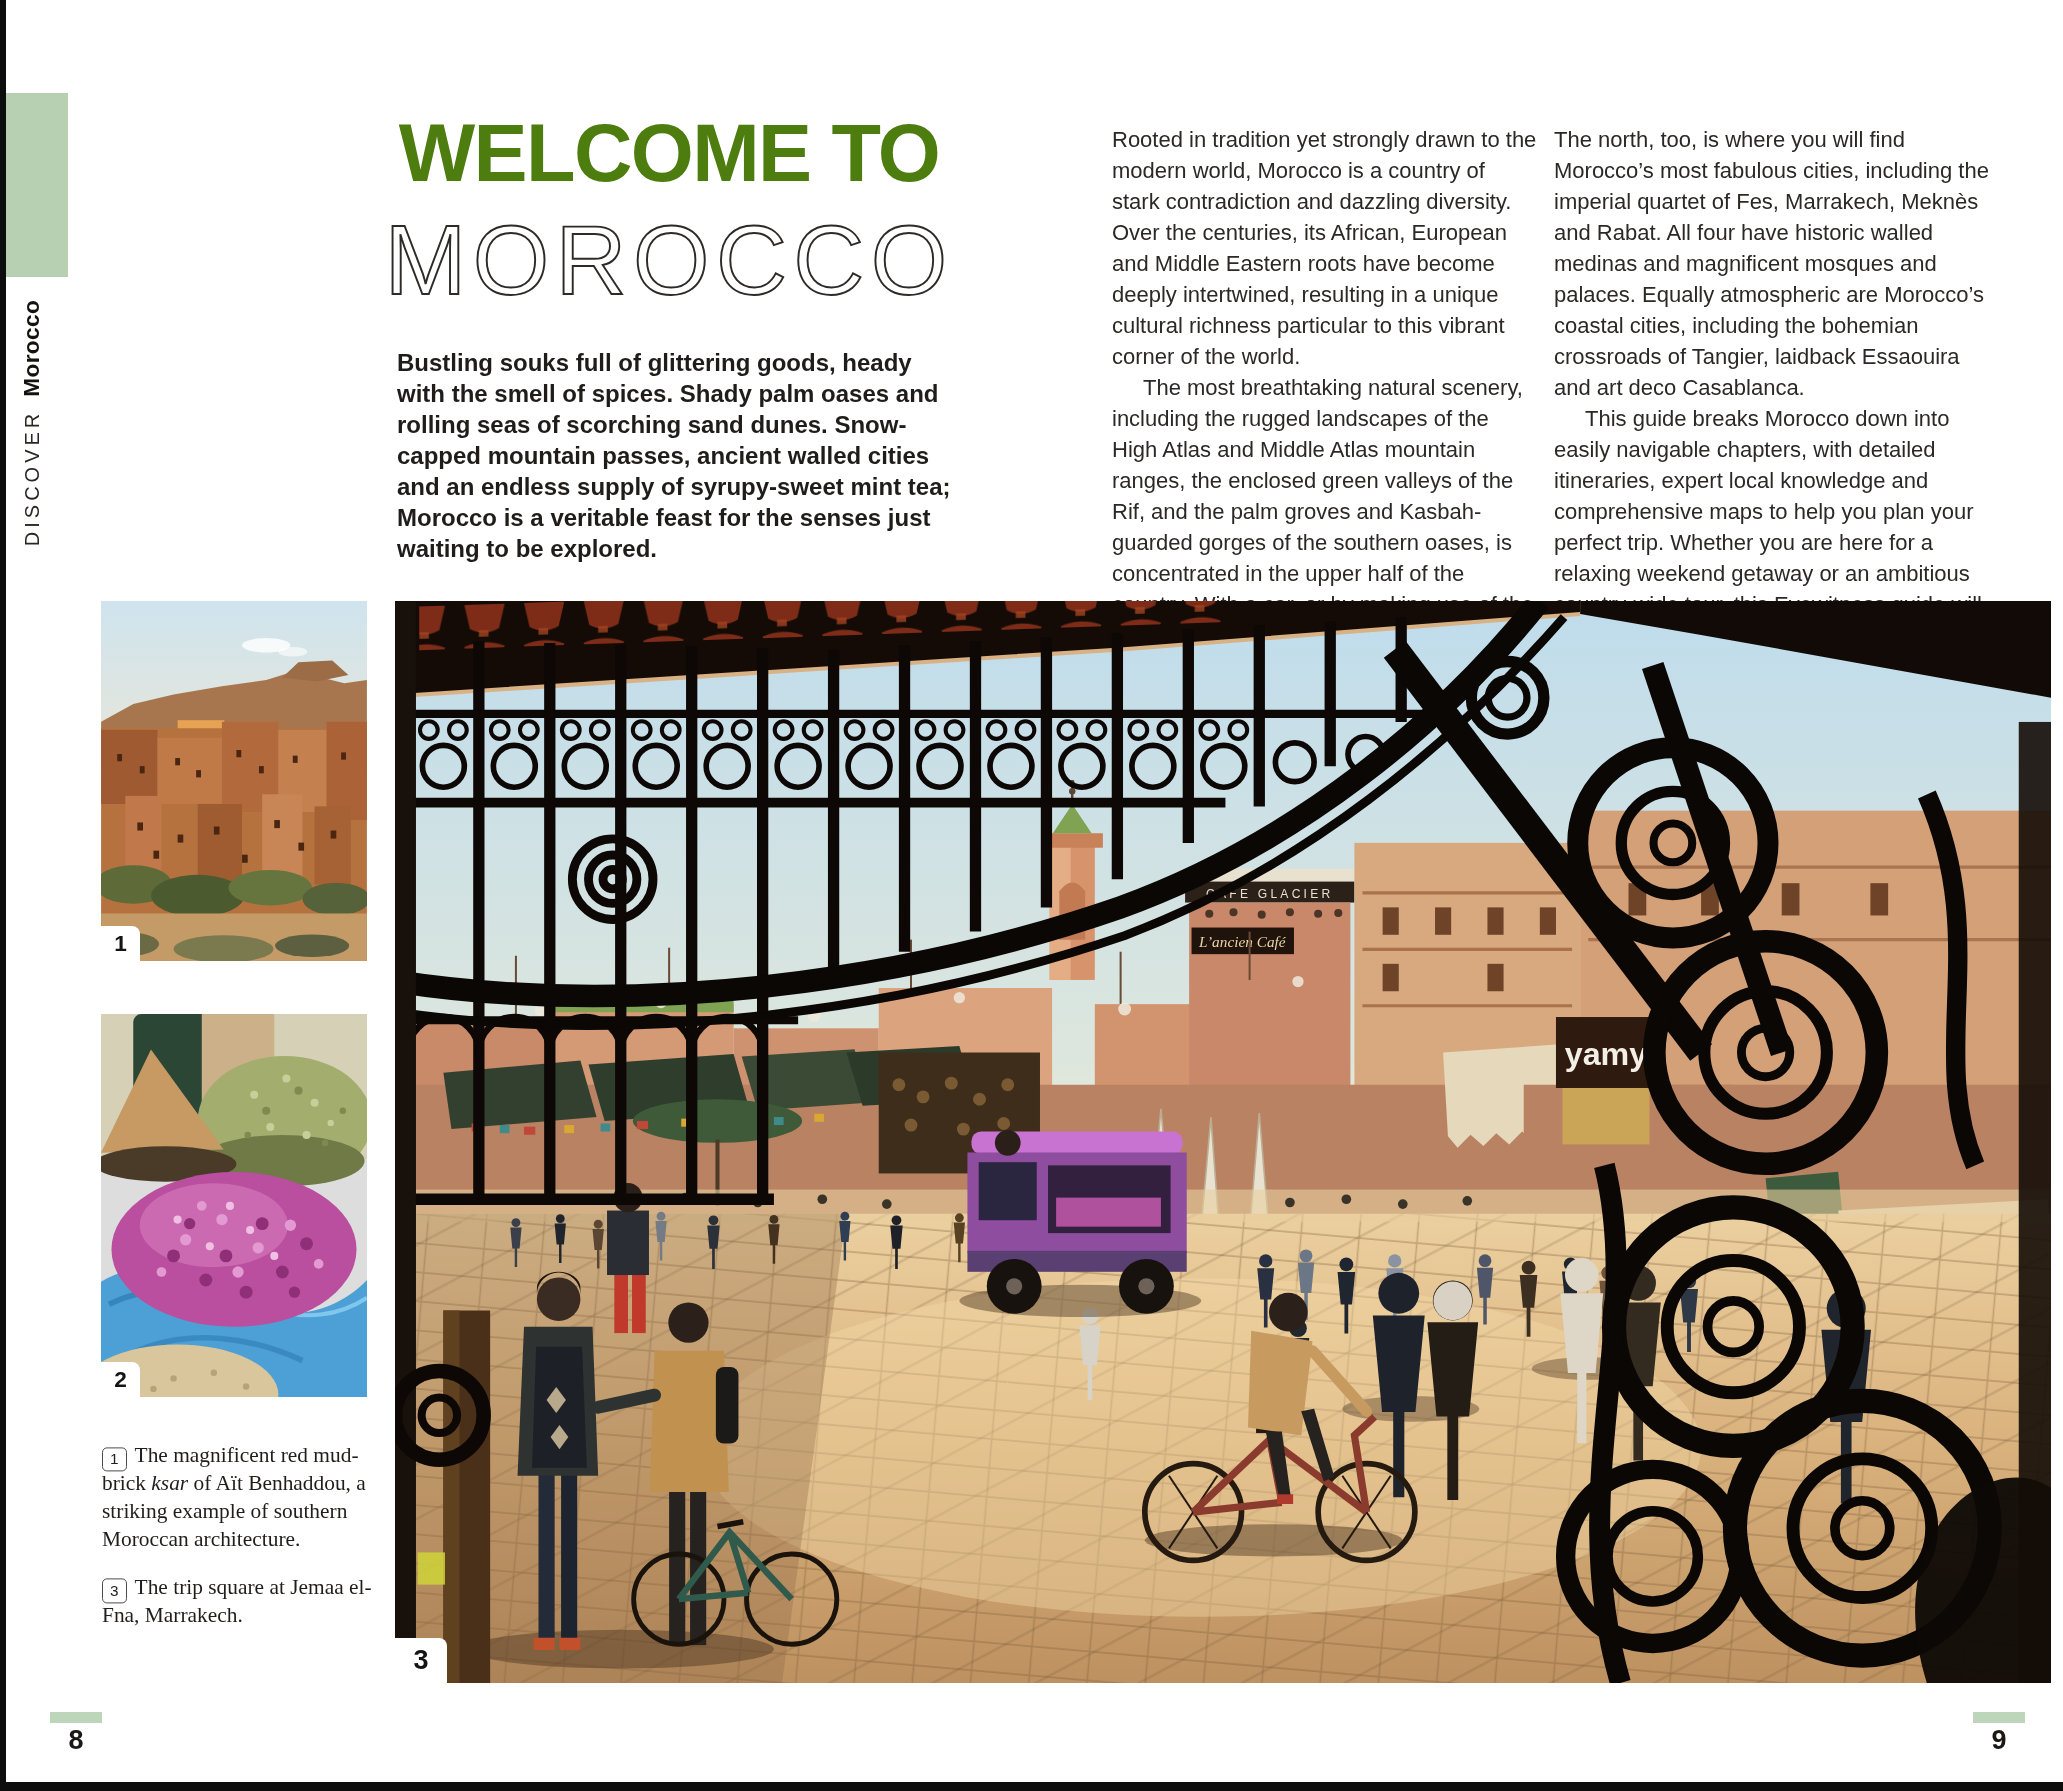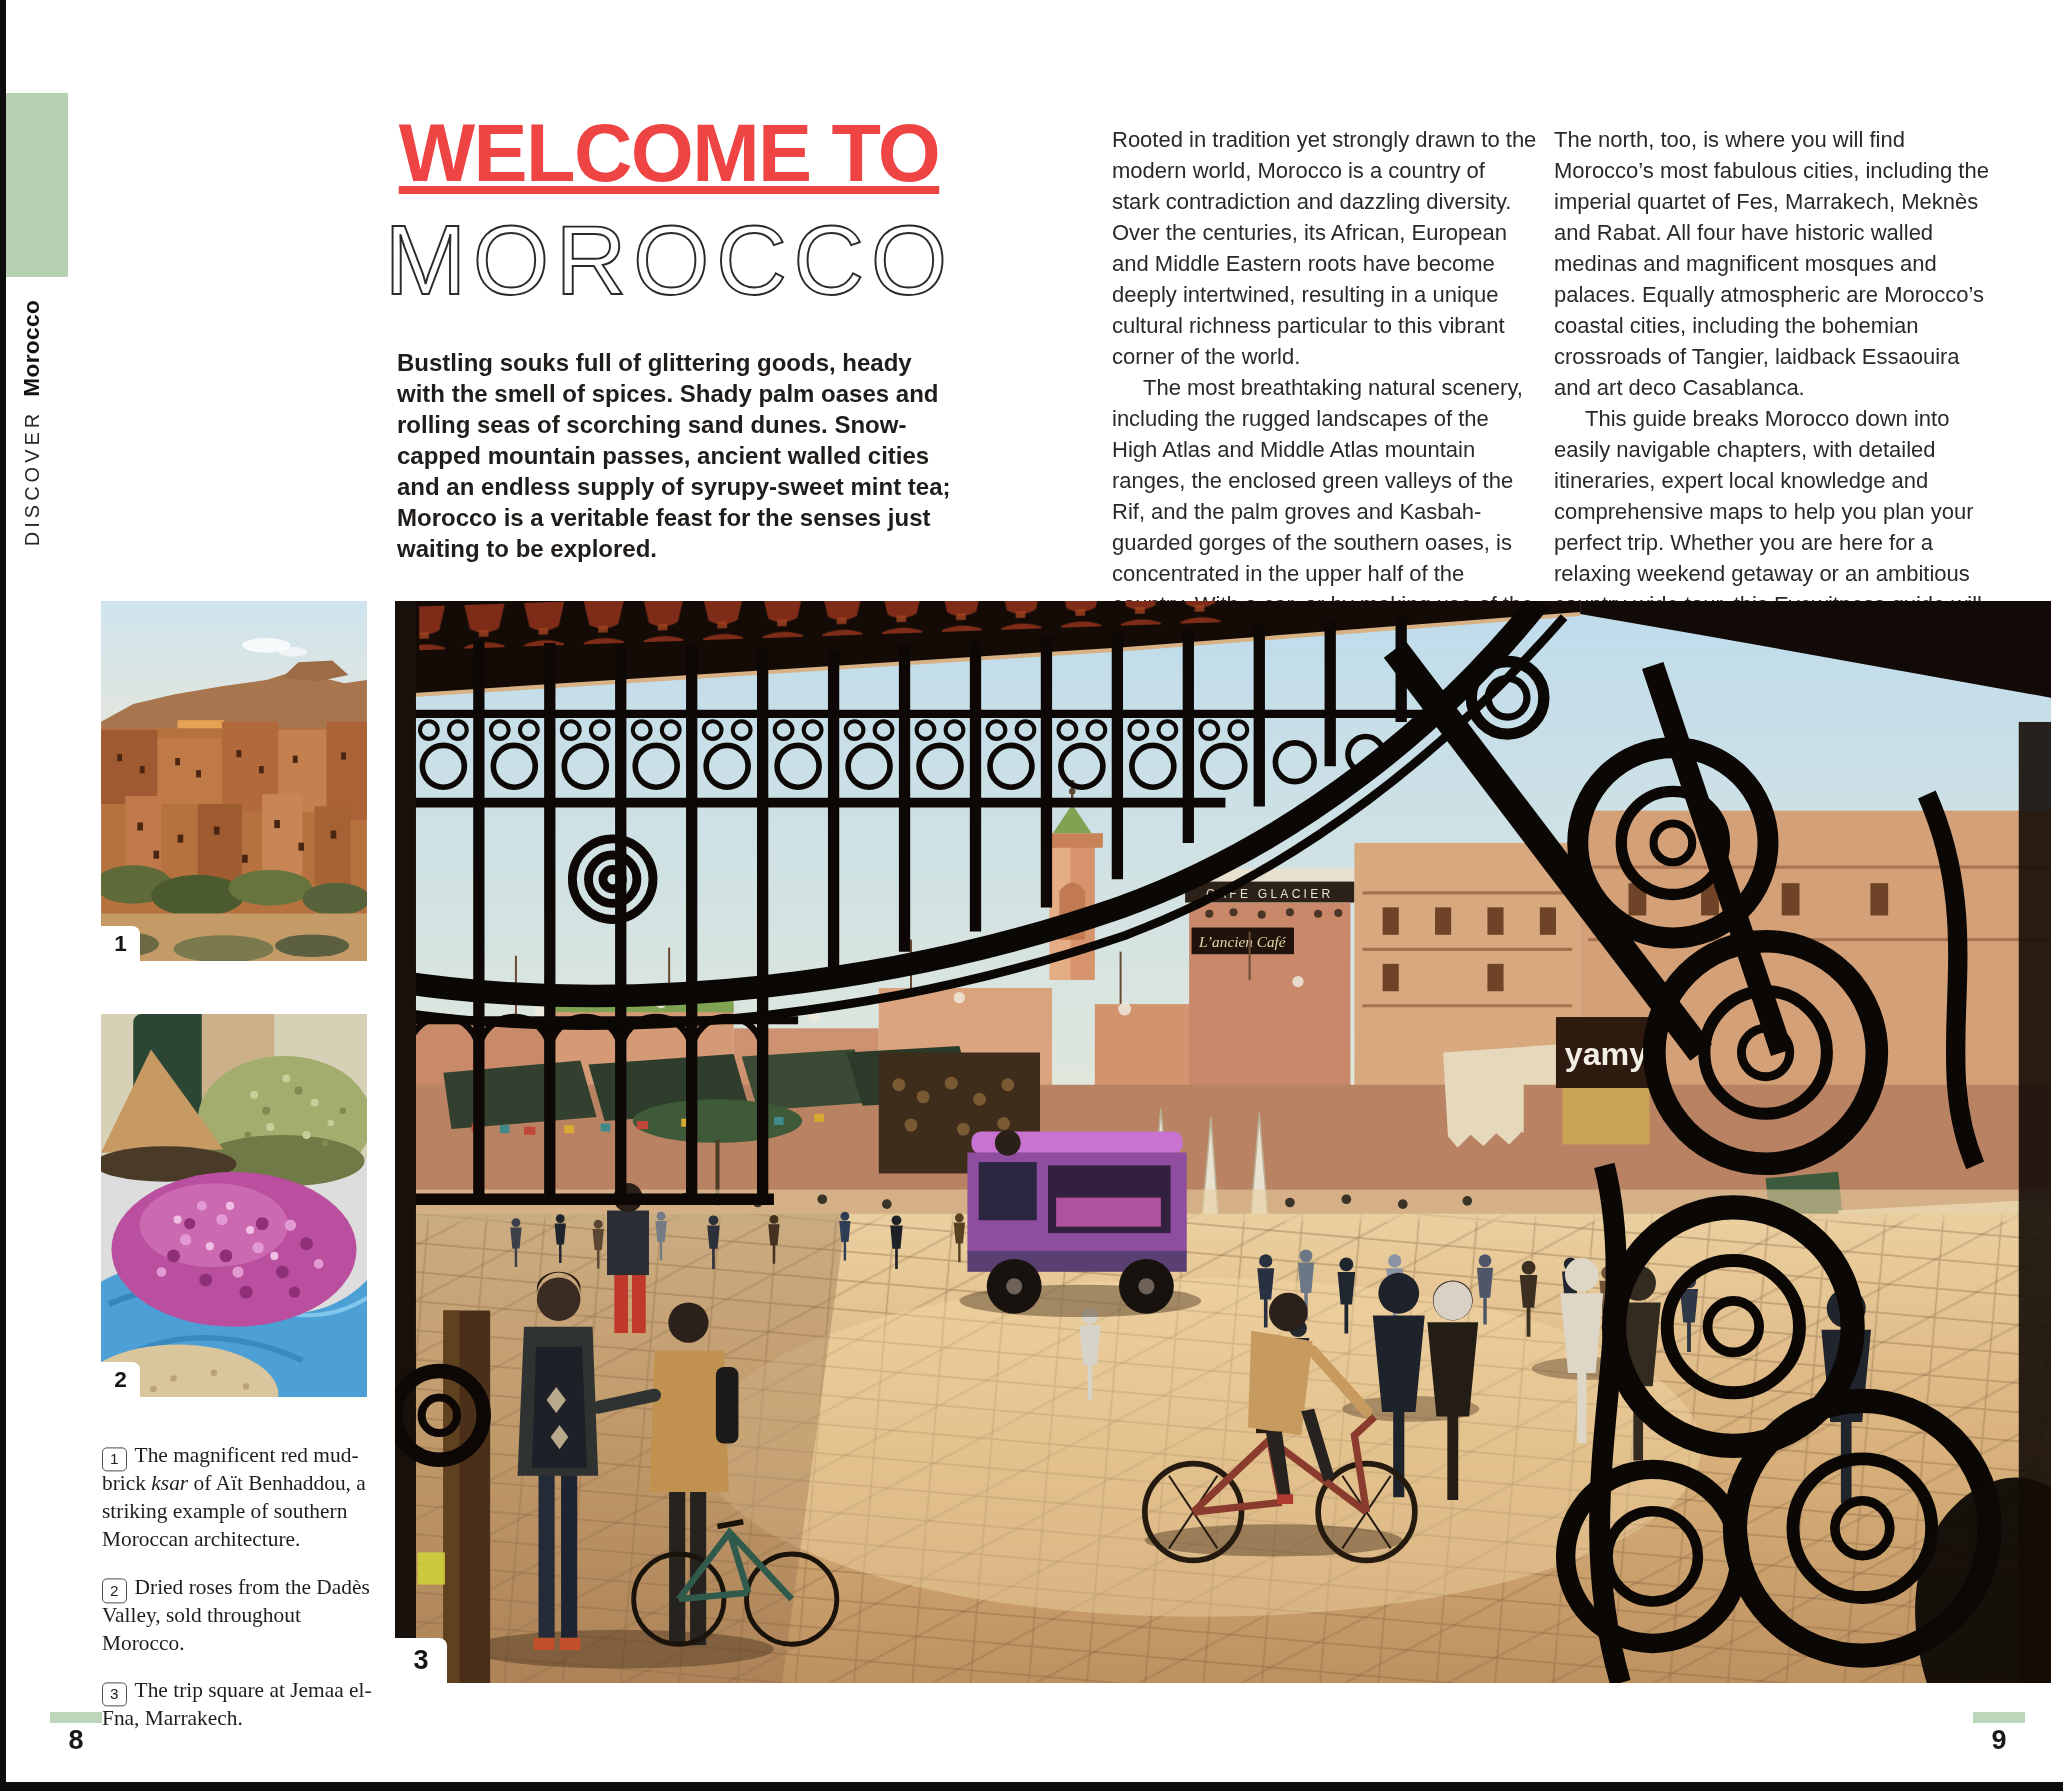--- a/index.html
+++ b/index.html
@@ -9,21 +9,21 @@
   .edge-bottom{position:absolute;left:0;bottom:0;width:100%;height:10.5px;background:#0d0d0d;}
 
   .accent-block{position:absolute;left:6.4px;top:93px;width:62px;height:184px;background:#b6d0b1;}
   .side-rail{position:absolute;left:8px;top:278px;width:48px;height:290px;}
   .side-rail-inner{position:absolute;left:50%;top:50%;transform:translate(-50%,-50%) rotate(-90deg);
                    white-space:nowrap;}
   .side-section{font-size:20px;letter-spacing:4px;color:#2a2723;}
   .side-book{font-size:22.6px;font-weight:bold;color:#141210;margin-left:13px;letter-spacing:0.4px;}
 
   .title-wrap{position:absolute;left:387px;top:111px;width:564px;text-align:center;}
-  .title-line1{font-size:81px;line-height:85px;font-weight:bold;letter-spacing:-1.6px;color:#ef4444;text-decoration:underline;}
+  .title-line1{font-size:81px;line-height:85px;font-weight:bold;letter-spacing:-1.6px;color:#4d7c0f;}
   .title-line2-svg{display:block;margin:6.4px auto 0 auto;}
 
   .intro{position:absolute;left:397px;top:339px;width:566px;font-size:24px;line-height:31px;
          font-weight:bold;color:#1f1c19;margin-top:8px;}
 
   .col{position:absolute;top:124px;font-size:22px;line-height:31px;color:#2b2926;}
   .col p{margin:0;}
   .col p + p{text-indent:31px;}
   .col1{left:1112px;width:426px;}
   .col2{left:1554px;width:435px;}
@@ -622,21 +622,20 @@
         <circle cx="55" cy="1010" r="22" stroke-width="10"></circle>
         <rect x="28" y="1180" width="34" height="40" fill="#cfd438" stroke="none" opacity="0.85"></rect>
       </g>
 
     </svg>
     <div class="fig-label fig-label-lg">3</div>
   </div>
 
   <div class="captions">
     <p class="caption"><span class="cap-num">1</span><span>The magnificent red mud-brick </span><span class="cap-italic">ksar</span><span> of Aït Benhaddou, a striking example of southern Moroccan architecture.</span></p>
-    <p class="caption"><span class="cap-num">2</span><span>Dried roses from the Dadès Valley, sold throughout Morocco.</span></p>
     <p class="caption"><span class="cap-num">3</span><span>The trip square at Jemaa el-Fna, Marrakech.</span></p>
   </div>
 
   <div class="pgtick pgtick-left"></div>
   <div class="pgnum pgnum-left">8</div>
   <div class="pgtick pgtick-right"></div>
   <div class="pgnum pgnum-right">9</div>
 </div>
 
 

